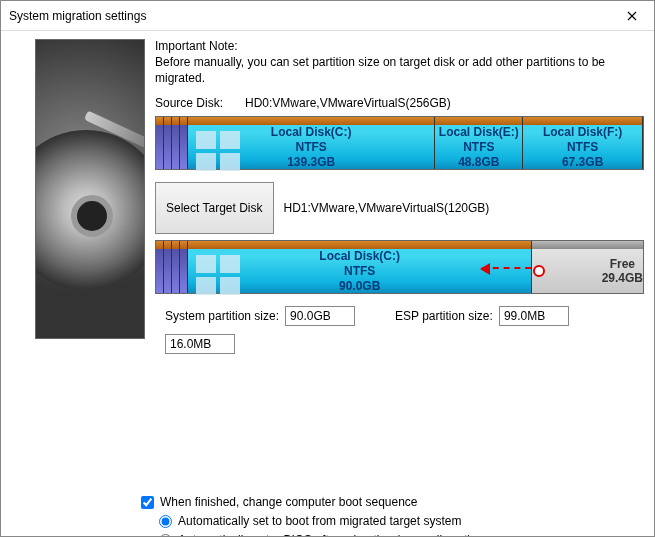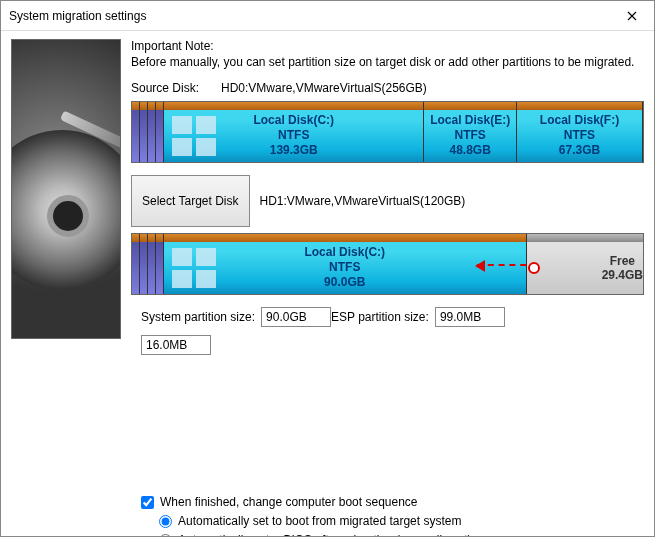--- a/index.html
+++ b/index.html
@@ -1,48 +1,48 @@
 <!DOCTYPE html>
 <html><head>
 <meta charset="utf-8">
 <style>
 * { box-sizing: border-box; margin: 0; padding: 0; }
 body { font-family: "Segoe UI", Tahoma, sans-serif; font-size: 12px; color: #000; background: #fff; width: 655px; height: 537px; overflow: hidden; border: 1px solid #888; }
 .titlebar { display: flex; align-items: center; justify-content: space-between; height: 30px; background: #fff; border-bottom: 1px solid #ddd; padding-left: 8px; }
 .title { font-size: 12px; }
 .close-btn { width: 45px; height: 30px; display: flex; align-items: center; justify-content: center; font-size: 14px; cursor: pointer; }
-.content { display: flex; padding: 8px 10px; gap: 10px; height: 460px; }
+.content { display: flex; padding: 8px 10px; gap: 10px; height: 460px; margin-left: 24px; }
 .sidebar-img { width: 110px; height: 300px; background: radial-gradient(circle at 40% 40%, #888, #333 70%); border: 1px solid #666; position: relative; flex-shrink: 0; overflow: hidden; }
 .sidebar-img .disc { position: absolute; width: 160px; height: 160px; border-radius: 50%; background: radial-gradient(circle at 50% 50%, #ddd 0%, #bbb 20%, #888 40%, #555 60%, #333 80%); top: 90px; left: -30px; box-shadow: inset 0 0 20px rgba(0,0,0,0.5); }
 .sidebar-img .disc::after { content:""; position:absolute; width:30px; height:30px; background:#222; border-radius:50%; top:65px; left:65px; border:6px solid #999; }
 .sidebar-img .arm { position:absolute; width:90px; height:10px; background:linear-gradient(to right,#ccc,#666); top:70px; left:50px; transform:rotate(25deg); transform-origin:left center; border-radius:4px; }
 .main { flex: 1; }
 .note-title { font-size: 12px; margin-bottom: 2px; }
 .note-text { font-size: 12px; margin-bottom: 10px; line-height: 1.3; }
 .row-label { display: flex; gap: 10px; margin-bottom: 6px; font-size: 12px; align-items: center; }
-.diskstrip { display: flex; height: 62px; margin-bottom: 12px; border: 1px solid #666; }
+.diskstrip { display: flex; height: 54px; margin-bottom: 12px; border: 1px solid #666; }
 .hidden-part { background: linear-gradient(to bottom, #4a4a9e, #7d7de0); border-right: 1px solid #333; position: relative; }
 .hidden-part.orange-top::before, .part.orange-top::before, .free-part::before { content:""; position:absolute; top:0; left:0; right:0; height:8px; }
 .hidden-part.orange-top::before, .part.orange-top::before { background: linear-gradient(to bottom, #d9872a, #b35f0f); }
 .free-part::before { background: linear-gradient(to bottom, #bbb, #888); }
 .part { background: linear-gradient(to bottom, #3fd7ef 0%, #3fd7ef 30%, #0fb3e0 80%, #0a8fc0 100%); border-right: 1px solid #333; position: relative; display:flex; align-items:center; justify-content:center; text-align:center; font-weight:bold; font-size:12px; color:#003a7a; padding-top:8px; }
 .part .txt { line-height: 1.25; position:relative; z-index:2; }
 .part.with-logo::after { content:""; position:absolute; left:8px; top:14px; width:44px; height:40px;
  background:
   linear-gradient(#cceaf6,#cceaf6) 0 0/20px 18px no-repeat,
   linear-gradient(#cceaf6,#cceaf6) 24px 0/20px 18px no-repeat,
   linear-gradient(#cceaf6,#cceaf6) 0 22px/20px 18px no-repeat,
   linear-gradient(#cceaf6,#cceaf6) 24px 22px/20px 18px no-repeat;
  opacity:0.85; }
 .free-part { background: linear-gradient(to bottom, #e8e8e8, #c8c8c8); position: relative; display:flex; align-items:center; justify-content:flex-end; text-align:center; font-weight:bold; font-size:12px; color:#333; padding-top:8px; }
 .arrow { position:absolute; left:-50px; top:50%; width:60px; height:2px; border-top:2px dashed #d00; z-index:3; }
 .arrow::before { content:""; position:absolute; left:-8px; top:-6px; border:6px solid transparent; border-right:10px solid #d00; }
 .arrow::after { content:""; position:absolute; right:-3px; top:-4px; width:8px; height:8px; border:2px solid #d00; border-radius:50%; background:#fff; }
 .btn { background: linear-gradient(to bottom,#f5f5f5,#e1e1e1); border:1px solid #888; padding:18px 10px; font-size:12px; cursor:pointer; }
-.sizes { display:flex; margin-top:10px; flex-wrap:wrap; padding-left:10px; }
+.sizes { display:flex; gap:40px; margin-top:10px; flex-wrap:wrap; padding-left:10px; }
 .size-group { display:flex; align-items:center; gap:6px; margin-bottom:8px; }
 .size-group label { font-size:12px; white-space:nowrap; }
 .size-group input { width:70px; border:1px solid #888; padding:2px 4px; font-size:12px; }
 .col { display:flex; flex-direction:column; }
 .options { padding-left: 140px; margin-top: 4px; }
 .opt-row { display:flex; align-items:center; gap:6px; margin-bottom:5px; font-size:12px; }
 input[type=checkbox], input[type=radio] { margin:0; }
 </style>
 </head>
 <body>

